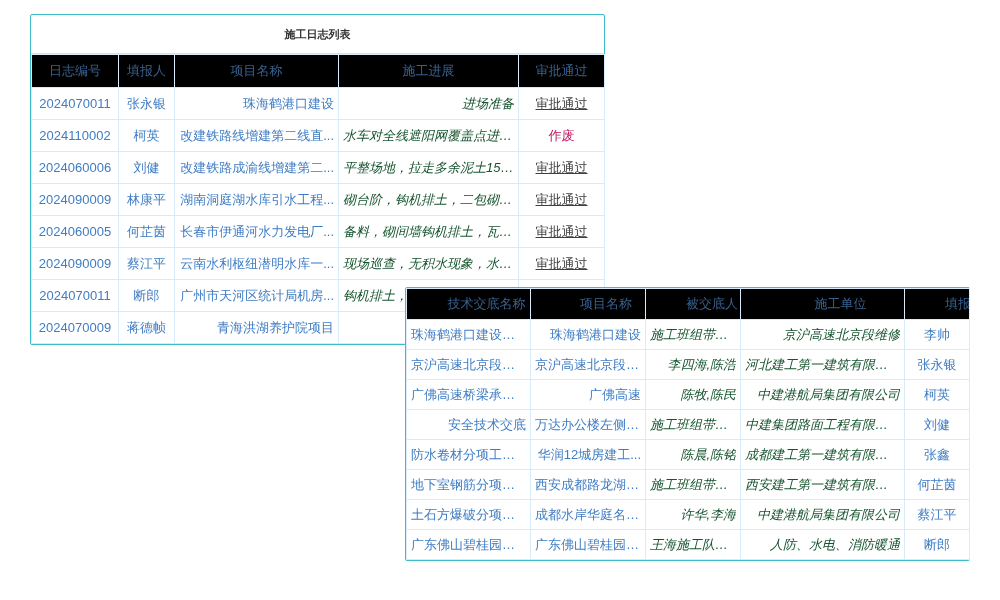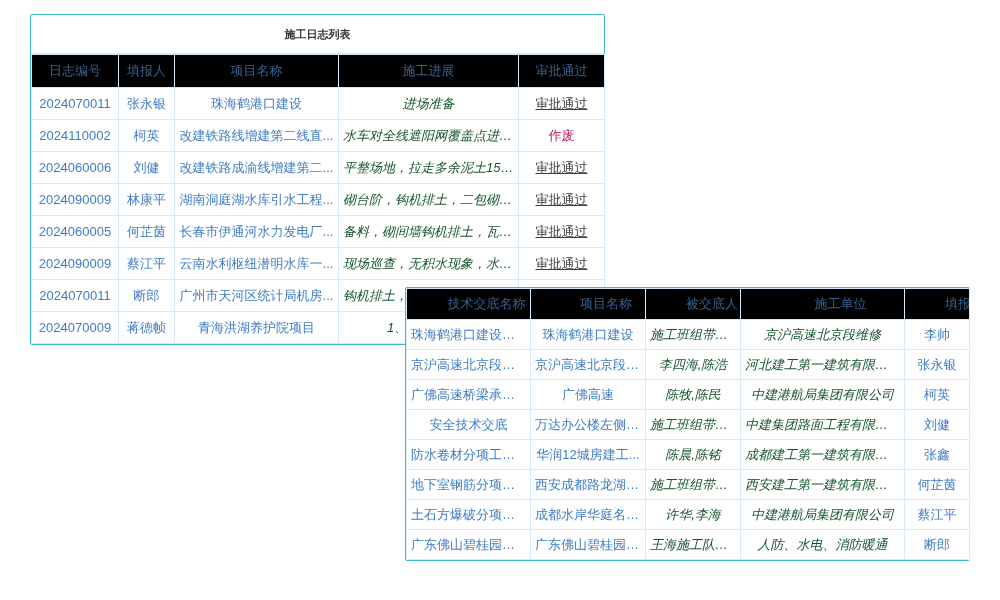--- a/index.html
+++ b/index.html
@@ -29,21 +29,21 @@
   }
   table.grid td{
     border:1px solid #d8ebfa;background:#ffffff;
     padding:0 4px;vertical-align:middle;
   }
   #log-panel th{height:32px;}
   #log-panel td{height:31px;}
   #disclosure-panel .panel-title{height:36px;line-height:36px;}
   #disclosure-panel th{height:30px;padding-left:40px;}
   #disclosure-panel td{height:29px;}
-  td.al-left{text-align:center;padding-left:8px;margin-left:8px;}
+  td.al-left{text-align:right;padding-left:8px;margin-left:8px;}
   td.al-center{text-align:center;}
   .cell{
     display:block;white-space:nowrap;overflow:hidden;text-overflow:ellipsis;
   }
   .link{color:#3e7cc4;cursor:pointer;}
   .plain{color:#14532d;font-style:italic;}
   .st-approved{color:#404040;text-decoration:underline;}
   .st-voided{color:#be185d;}
   .st-unsubmitted{color:#e79b3c;text-decoration:underline;}
   .st-none{color:#4a4a4a;}

